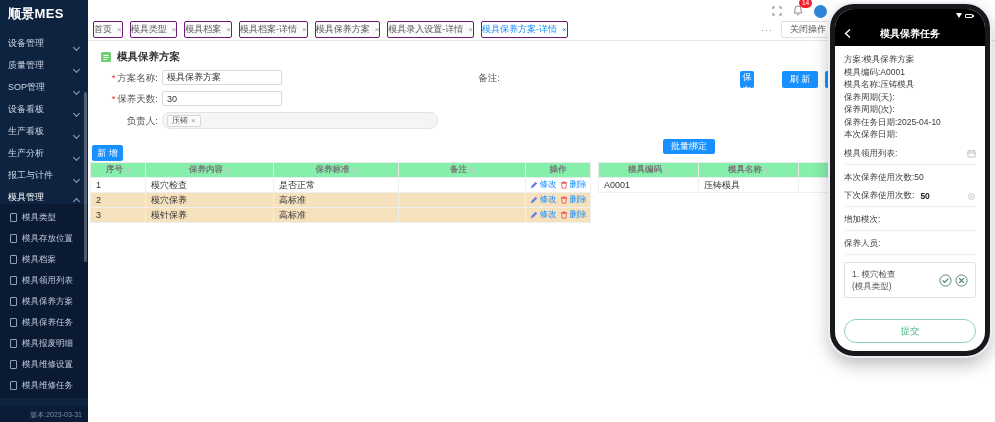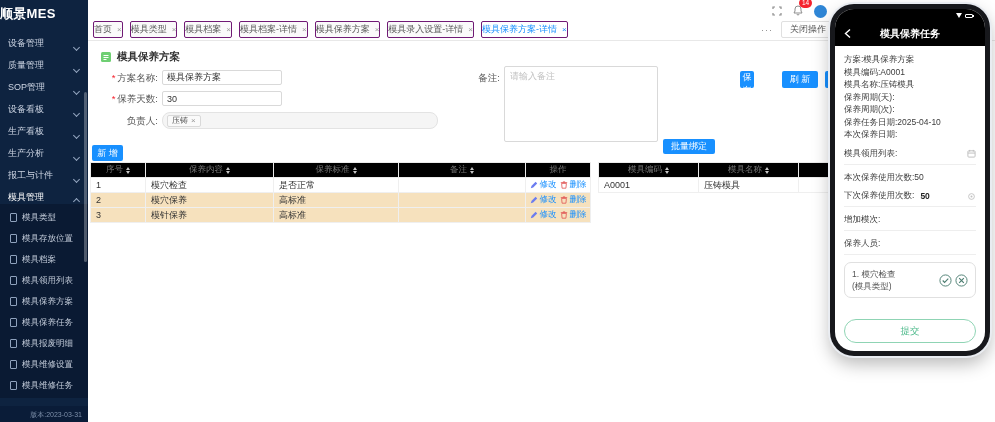--- a/index.html
+++ b/index.html
@@ -1,21 +1,21 @@
 <!DOCTYPE html>
 <html><head>
 <meta charset="utf-8">
 <style>
   * { margin:0; padding:0; box-sizing:border-box; }
   body { font-family:"Liberation Sans","DejaVu Sans",sans-serif; background:#fff; }
   .screen { position:relative; width:995px; height:422px; overflow:hidden; background:#fff; }
 
   
   .sidebar { position:absolute; left:0; top:0; width:88px; height:422px; background:#0e2340; color:#cdd5e3; z-index:2; }
-  .logo { height:28px; line-height:28px; padding-left:0; font-weight:bold; font-size:13px; color:#fff; letter-spacing:.3px; }
+  .logo { height:28px; line-height:28px; padding-left:8px; font-weight:bold; font-size:13px; color:#fff; letter-spacing:.3px; }
   .menu-item { display:flex; justify-content:space-between; align-items:flex-end; height:22px; padding:0 9px 0 8px; font-size:9px; color:#cdd5e3; cursor:pointer; }
   .menu-item.active { color:#fff; }
   .chev { width:5px; height:5px; border-right:1px solid #93a5bf; border-bottom:1px solid #93a5bf; transform:rotate(45deg); margin-top:-2px; }
   .chev.up { transform:rotate(-135deg); margin-top:2px; }
   .submenu { background:#0a1a33; padding:3px 0 2px 0; }
   .sub-item { display:flex; align-items:center; gap:5px; height:21px; padding-left:10px; font-size:8.5px; color:#c2cbd9; cursor:pointer; }
   .doc-icon { width:7px; height:9px; border:1px solid #8fa2bd; border-radius:1px; flex:none; }
   .version { position:absolute; bottom:0; left:0; right:0; height:16px; background:#0a1c38; color:#7d8fa9; font-size:7px; text-align:right; padding:4px 6px 0 0; }
   .side-scroll { position:absolute; right:1px; top:92px; width:3px; height:170px; background:rgba(255,255,255,.28); border-radius:2px; }
 
@@ -48,21 +48,21 @@
   .remark-area::placeholder { color:#c0c0c0; }
   .btn { border:none; border-radius:2px; background:#1890ff; color:#fff; font-size:9px; cursor:pointer; }
   .btn-save { position:absolute; left:652px; top:30px; width:14px; height:17px; }
   .btn-refresh { position:absolute; left:694px; top:30px; width:36px; height:17px; }
   .btn-stub { position:absolute; left:737px; top:30px; width:30px; height:17px; }
   .btn-add { position:absolute; left:4px; top:104px; width:31px; height:16px; }
   .btn-bind { position:absolute; left:575px; top:98px; width:52px; height:15px; }
 
   table { border-collapse:collapse; table-layout:fixed; }
   .grid { position:absolute; font-size:9px; color:#333; }
-  .grid th { background:#000000; border:1px solid #ebebeb; font-weight:normal; color:#777; font-size:8.5px; height:15px; padding:0 3px; }
+  .grid th { background:#86efac; border:1px solid #ebebeb; font-weight:bold; color:#777; font-size:8.5px; height:15px; padding:0 3px; }
   .grid td { border:1px solid #efefef; height:15px; padding:0 5px; }
   .grid .tan td { background:#f6e1bd; }
   .th-inner { display:flex; align-items:center; justify-content:center; gap:3px; }
   .sort { display:inline-flex; flex-direction:column; gap:1px; cursor:pointer; }
   .sort i { width:0; height:0; border-left:2.5px solid transparent; border-right:2.5px solid transparent; display:block; }
   .sort .u { border-bottom:3px solid #c6c6c6; }
   .sort .d { border-top:3px solid #c6c6c6; }
   .ops { display:flex; align-items:center; justify-content:center; gap:3px; color:#1890ff; font-size:8.5px; white-space:nowrap; }
   .oplink { display:flex; align-items:center; gap:2px; cursor:pointer; color:#1890ff; }
   .bind-ico { width:8px; height:8px; background:#69b4ff; border-radius:1px; display:inline-block; }
@@ -75,21 +75,21 @@
   .tri { width:0; height:0; border-left:3.5px solid transparent; border-right:3.5px solid transparent; border-top:5px solid #fff; }
   .batt { width:8px; height:4px; border:1px solid #fff; border-radius:1px; position:relative; }
   .batt:after { content:""; position:absolute; right:-2px; top:0.5px; width:1.5px; height:2px; background:#fff; }
   .p-nav { height:24px; background:#000; color:#fff; display:flex; align-items:center; padding:0 8px; }
   .p-title { flex:1; text-align:center; font-size:10px; font-weight:bold; }
   .p-body { flex:1; padding:7px 9px 8px 9px; font-size:8.5px; color:#3c3c3c; display:flex; flex-direction:column; overflow:hidden; }
   .pline { line-height:12.5px; }
   .prow { display:flex; align-items:center; border-bottom:1px solid #eee; padding:3px 0 4px 0; margin-top:4px; }
   .prow .sp { flex:1; }
   .pval { font-weight:bold; margin-left:6px; color:#222; }
-  .p-card { border:1px solid #e0e0e0; border-radius:7px; padding:5px 7px; margin-top:7px; display:flex; align-items:center; }
+  .p-card { border:1px solid #e0e0e0; border-radius:2px; padding:5px 7px; margin-top:7px; display:flex; align-items:center; }
   .p-card .txt { flex:1; line-height:12px; color:#555; }
   .p-icons { display:flex; gap:3px; }
   .p-submit { margin-top:auto; height:24px; border:1px solid #8fd4b4; border-radius:13px; background:#fff; color:#4cb98a; font-size:9.5px; display:flex; align-items:center; justify-content:center; cursor:pointer; }
 </style>
 </head>
 <body>
 
 <div class="screen">
 
   <div class="sidebar">
@@ -244,21 +244,20 @@
 
     <div class="f-label" style="left:0;top:74px"><span>负责人:</span></div>
     <div class="tag-box">
       <span class="tag">
           <span>压铸</span>
           <span class="x">×</span>
         </span>
     </div>
 
     <div class="f-label" style="left:372px;top:31px;width:40px"><span>备注:</span></div>
-    <textarea class="remark-area" placeholder="请输入备注" style=""></textarea>
 
     <button class="btn btn-save">保 存</button>
     <button class="btn btn-refresh">刷 新</button>
     <button class="btn btn-stub"></button>
 
     <button class="btn btn-add">新 增</button>
 
     <table class="grid" style="left:2px;top:121px;width:500px">
       <colgroup>
           <col style="width:55px">

